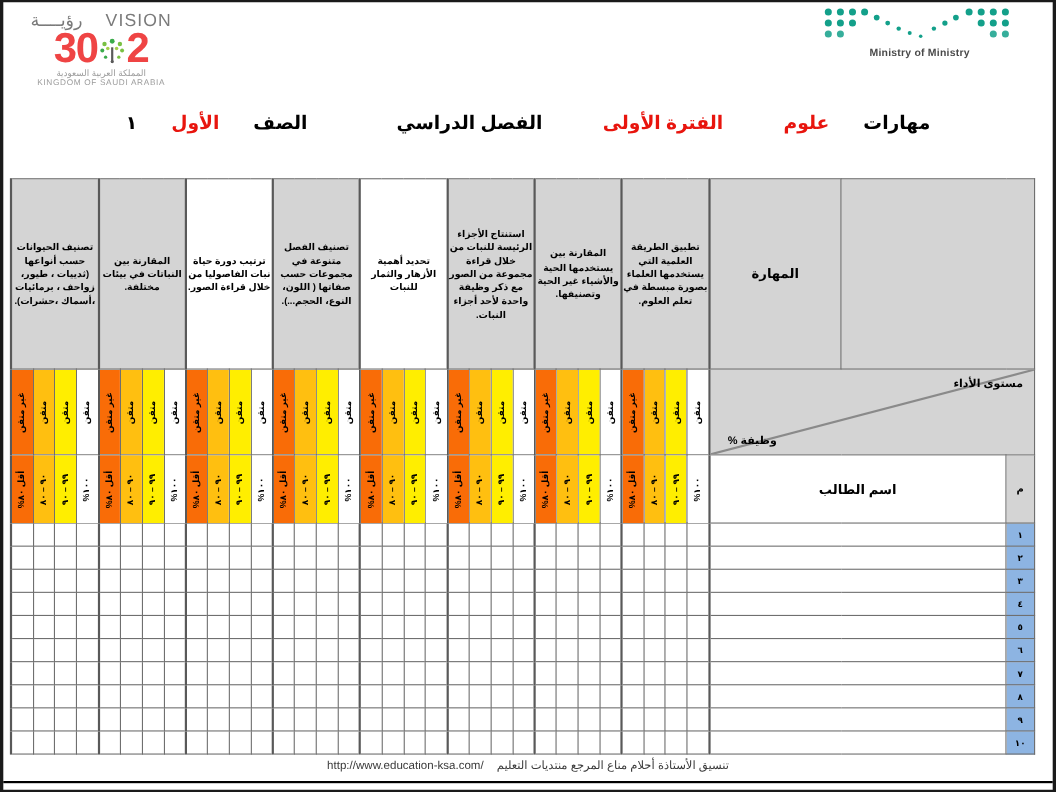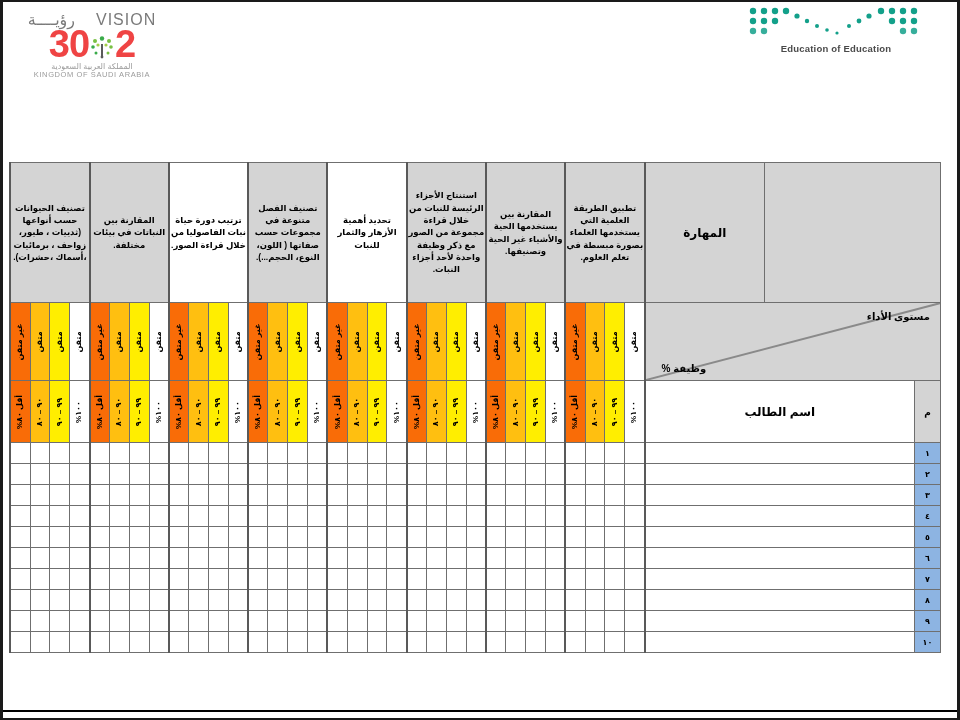--- a/index.html
+++ b/index.html
@@ -117,21 +117,21 @@
     padding: 0;
     vertical-align: middle;
     font-weight: 700;
   }
   .outer-l { border-left-width: 2px !important; border-left-color:#595959 !important;}
   .outer-r { border-right-width: 2px !important; border-right-color:#595959 !important;}
 
   
   .skill-cell {
     background: #d4d4d4;
-    height: 140px;
+    height: 173px;
     font-size: 8.5px;
     line-height: 1.45;
     text-align: center;
     padding: 3px 4px;
     color: #000;
   }
   .col-mahara {
     background: #d4d4d4;
     font-size: 12px;
     text-align: center;
@@ -286,24 +286,39 @@
               <circle cx="162" cy="5" r="3.2"></circle>
               <circle cx="173" cy="5" r="3.2"></circle>
             <circle cx="151" cy="15" r="3.2"></circle>
               <circle cx="162" cy="15" r="3.2"></circle>
               <circle cx="173" cy="15" r="3.2"></circle>
             <circle cx="162" cy="25" r="3.2" opacity=".85"></circle>
               <circle cx="173" cy="25" r="3.2" opacity=".85"></circle>
           </g>
         </svg>
       </div>
-      <div class="moe-en">Education of Education</div>
+      <div class="moe-en">Ministry of Ministry</div>
     </div>
   </div>
 
+  <div class="title-line">
+    <span>مهارات</span>
+    <span class="gap-s"></span>
+    <span class="red">علوم</span>
+    <span class="gap-m"></span>
+    <span class="red">الفترة الأولى</span>
+    <span class="gap-m"></span>
+    <span>الفصل الدراسي</span>
+    <span class="gap-l"></span>
+    <span>الصف</span>
+    <span class="gap-s"></span>
+    <span class="red">الأول</span>
+    <span class="gap-s"></span>
+    <span>١</span>
+  </div>
 
   <div class="table-wrap">
     <table class="grid">
       <colgroup id="cols">
           <col style="width:26px">
           <col style="width:150px">
           <col style="width:120px">
           <col style="width:19.8125px">
           <col style="width:19.8125px">
           <col style="width:19.8125px">
@@ -912,15 +927,20 @@
             <td class="blank-cell outer-l"></td>
             <td class="blank-cell outer-r"></td>
             <td class="blank-cell"></td>
             <td class="blank-cell"></td>
             <td class="blank-cell outer-l"></td>
           </tr>
         </tbody>
     </table>
   </div>
 
+  <div class="footer">
+    <span>تنسيق الأستاذة أحلام مناع المرجع منتديات التعليم</span>
+    <span style="display:inline-block;width:6px"></span>
+    <span class="url">http://www.education-ksa.com/</span>
+  </div>
   <div class="footer-rule"></div>
 
 </div>
 
 </body></html>

